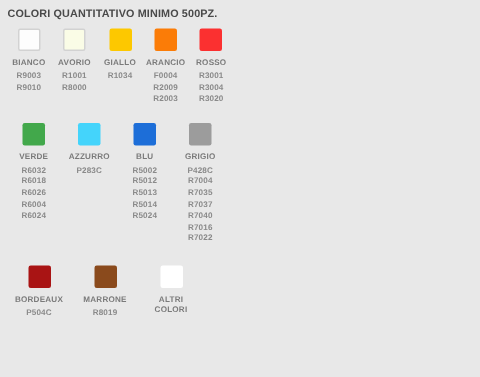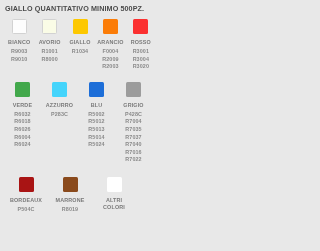--- a/index.html
+++ b/index.html
@@ -88,21 +88,21 @@
     color: #7a7a7a;
     margin-top: 5px;
     text-align: center;
     line-height: 7.2px;
   }
 </style>
 </head>
 <body style="background: rgb(232, 232, 232);">
 
 <div class="sheet">
-  <div class="title">GIALLO QUANTITATIVO MINIMO 500PZ.</div>
+  <div class="title">COLORI QUANTITATIVO MINIMO 500PZ.</div>
   <div class="rows-host">
       <div class="row row-1">
         <div class="col">
           <div class="swatch bordered" style="background: rgb(253, 253, 253);"></div>
           <div class="col-name">BIANCO</div>
           <div class="codes">
             <div class="code">R9003</div>
             <div class="code">R9010</div>
           </div>
         </div>

